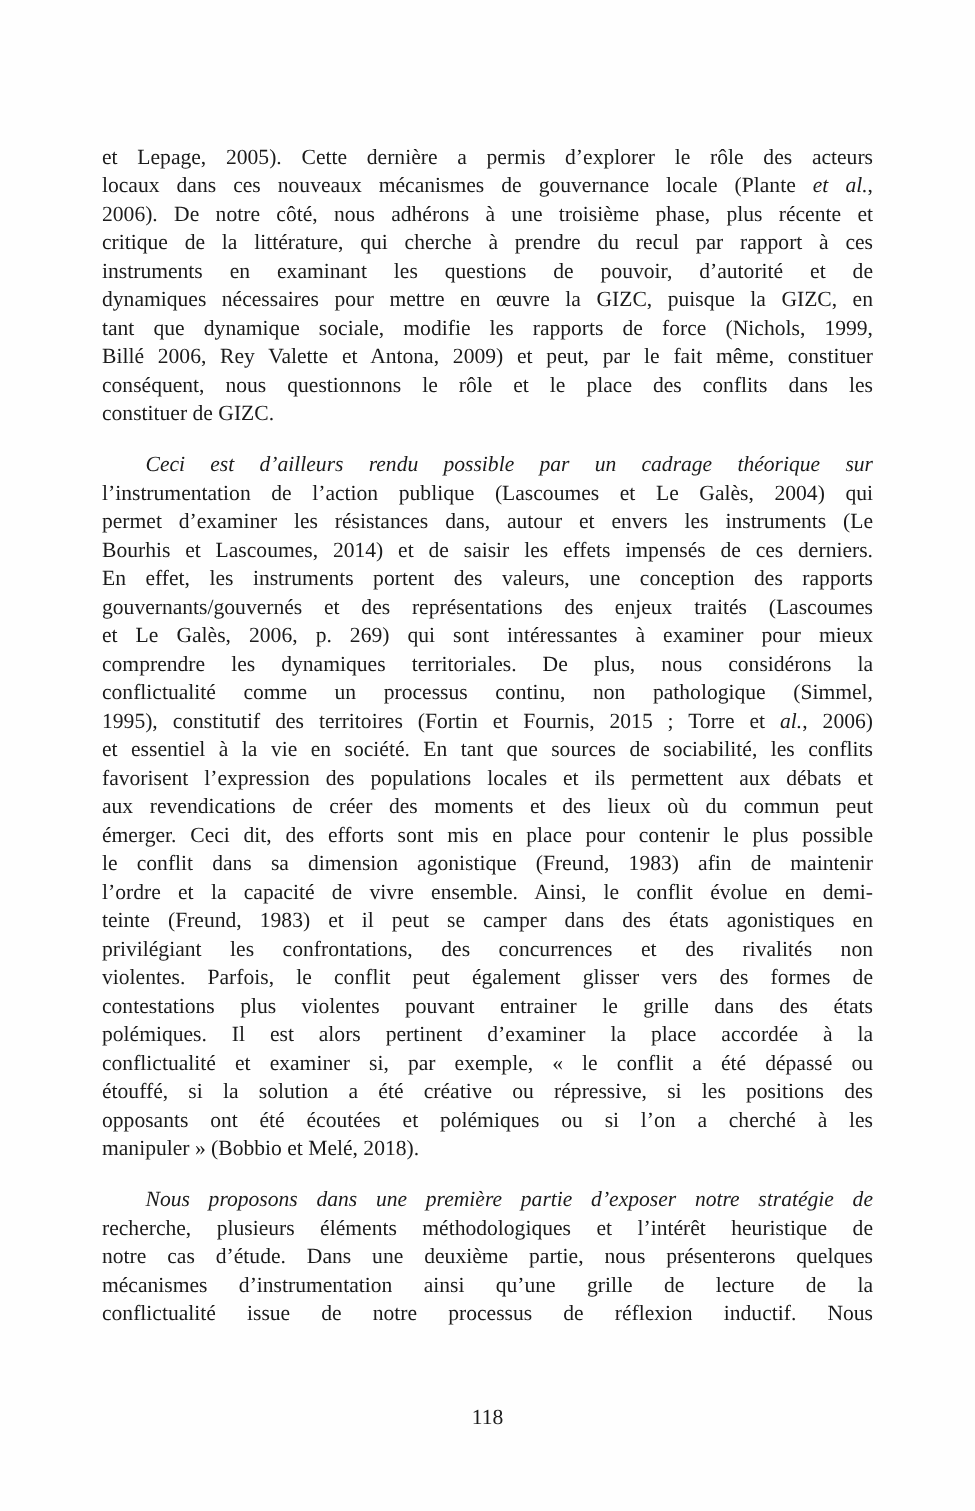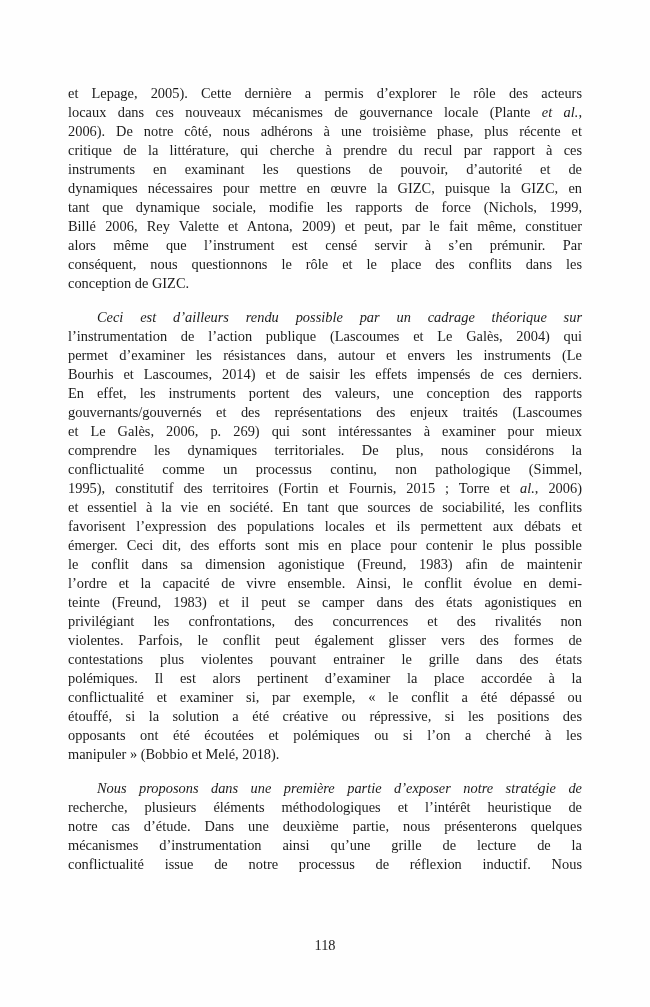--- a/index.html
+++ b/index.html
@@ -24,21 +24,21 @@
     position: absolute;
     left: 68px;
     top: 84px;
     width: 514px;
     font-size: 14.4px;
     line-height: 19px;
     color: #1b1b1b;
     -webkit-font-smoothing: antialiased;
   }
   .paragraph {
-    margin: 0 0 15px 0;
+    margin: 12px 0 15px 0;
     padding: 0;
   }
   .line {
     text-align: justify;
     text-align-last: justify;
     min-height: 19px;
   }
   .line.indent {
     padding-left: 29px;
     font-style: italic;
@@ -67,37 +67,37 @@
   <div class="text-block" id="text-block">
       <div class="paragraph">
         <div class="line">et Lepage, 2005). Cette dernière a permis d’explorer le rôle des acteurs</div>
         <div class="line">locaux dans ces nouveaux mécanismes de gouvernance locale (Plante <i>et al.</i>,</div>
         <div class="line">2006). De notre côté, nous adhérons à une troisième phase, plus récente et</div>
         <div class="line">critique de la littérature, qui cherche à prendre du recul par rapport à ces</div>
         <div class="line">instruments en examinant les questions de pouvoir, d’autorité et de</div>
         <div class="line">dynamiques nécessaires pour mettre en œuvre la GIZC, puisque la GIZC, en</div>
         <div class="line">tant que dynamique sociale, modifie les rapports de force (Nichols, 1999,</div>
         <div class="line">Billé 2006, Rey Valette et Antona, 2009) et peut, par le fait même, constituer</div>
-        <div class="line">alors même que l’instrument est censé servir à s’en prémunir. Par</div>
         <div class="line">conséquent, nous questionnons le rôle et le place des conflits dans les</div>
-        <div class="line no-justify">conception de GIZC.</div>
+        <div class="line no-justify">constituer de GIZC.</div>
       </div>
       <div class="paragraph">
         <div class="line indent">Ceci est d’ailleurs rendu possible par un cadrage théorique sur</div>
         <div class="line">l’instrumentation de l’action publique (Lascoumes et Le Galès, 2004) qui</div>
         <div class="line">permet d’examiner les résistances dans, autour et envers les instruments (Le</div>
         <div class="line">Bourhis et Lascoumes, 2014) et de saisir les effets impensés de ces derniers.</div>
         <div class="line">En effet, les instruments portent des valeurs, une conception des rapports</div>
         <div class="line">gouvernants/gouvernés et des représentations des enjeux traités (Lascoumes</div>
         <div class="line">et Le Galès, 2006, p. 269) qui sont intéressantes à examiner pour mieux</div>
         <div class="line">comprendre les dynamiques territoriales. De plus, nous considérons la</div>
         <div class="line">conflictualité comme un processus continu, non pathologique (Simmel,</div>
         <div class="line">1995), constitutif des territoires (Fortin et Fournis, 2015 ; Torre et <i>al.</i>, 2006)</div>
         <div class="line">et essentiel à la vie en société. En tant que sources de sociabilité, les conflits</div>
         <div class="line">favorisent l’expression des populations locales et ils permettent aux débats et</div>
+        <div class="line">aux revendications de créer des moments et des lieux où du commun peut</div>
         <div class="line">émerger. Ceci dit, des efforts sont mis en place pour contenir le plus possible</div>
         <div class="line">le conflit dans sa dimension agonistique (Freund, 1983) afin de maintenir</div>
         <div class="line">l’ordre et la capacité de vivre ensemble. Ainsi, le conflit évolue en demi-</div>
         <div class="line">teinte (Freund, 1983) et il peut se camper dans des états agonistiques en</div>
         <div class="line">privilégiant les confrontations, des concurrences et des rivalités non</div>
         <div class="line">violentes. Parfois, le conflit peut également glisser vers des formes de</div>
         <div class="line">contestations plus violentes pouvant entrainer le grille dans des états</div>
         <div class="line">polémiques. Il est alors pertinent d’examiner la place accordée à la</div>
         <div class="line">conflictualité et examiner si, par exemple, « le conflit a été dépassé ou</div>
         <div class="line">étouffé, si la solution a été créative ou répressive, si les positions des</div>

